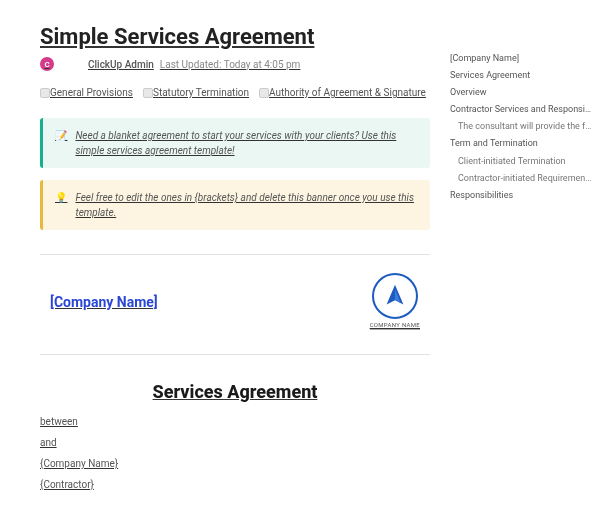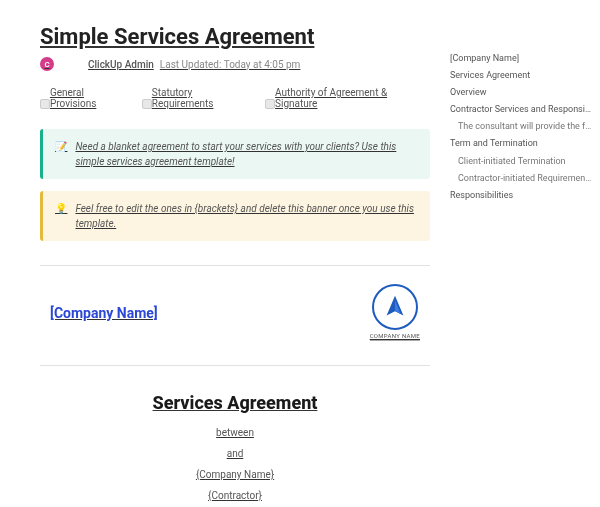--- a/index.html
+++ b/index.html
@@ -108,21 +108,21 @@
 
   .agreement-heading {
     text-align: center;
     font-size: 18px;
     font-weight: 800;
     color: #1a1a1a;
     margin-top: 26px;
     margin-bottom: 14px;
   }
   .centered-text {
-    text-align: center;
+    text-align: left;
     font-size: 10px;
     color: #555;
     margin: 10px 0;
   }
 </style>
 </head>
 <body>
 
 <div class="main">
 
@@ -134,21 +134,21 @@
     <span>Last Updated: Today at 4:05 pm</span>
   </div>
 
   <div class="chips">
     <span class="chip">
       <span class="chip-icon"></span>
       <span>General Provisions</span>
     </span>
     <span class="chip">
       <span class="chip-icon"></span>
-      <span>Statutory Requirements</span>
+      <span>Statutory Termination</span>
     </span>
     <span class="chip">
       <span class="chip-icon"></span>
       <span>Authority of Agreement &amp; Signature</span>
     </span>
   </div>
 
   <div class="callout green">
     <span class="emoji">📝</span>
     <span>Need a blanket agreement to start your services with your clients? Use this simple services agreement template!</span>

